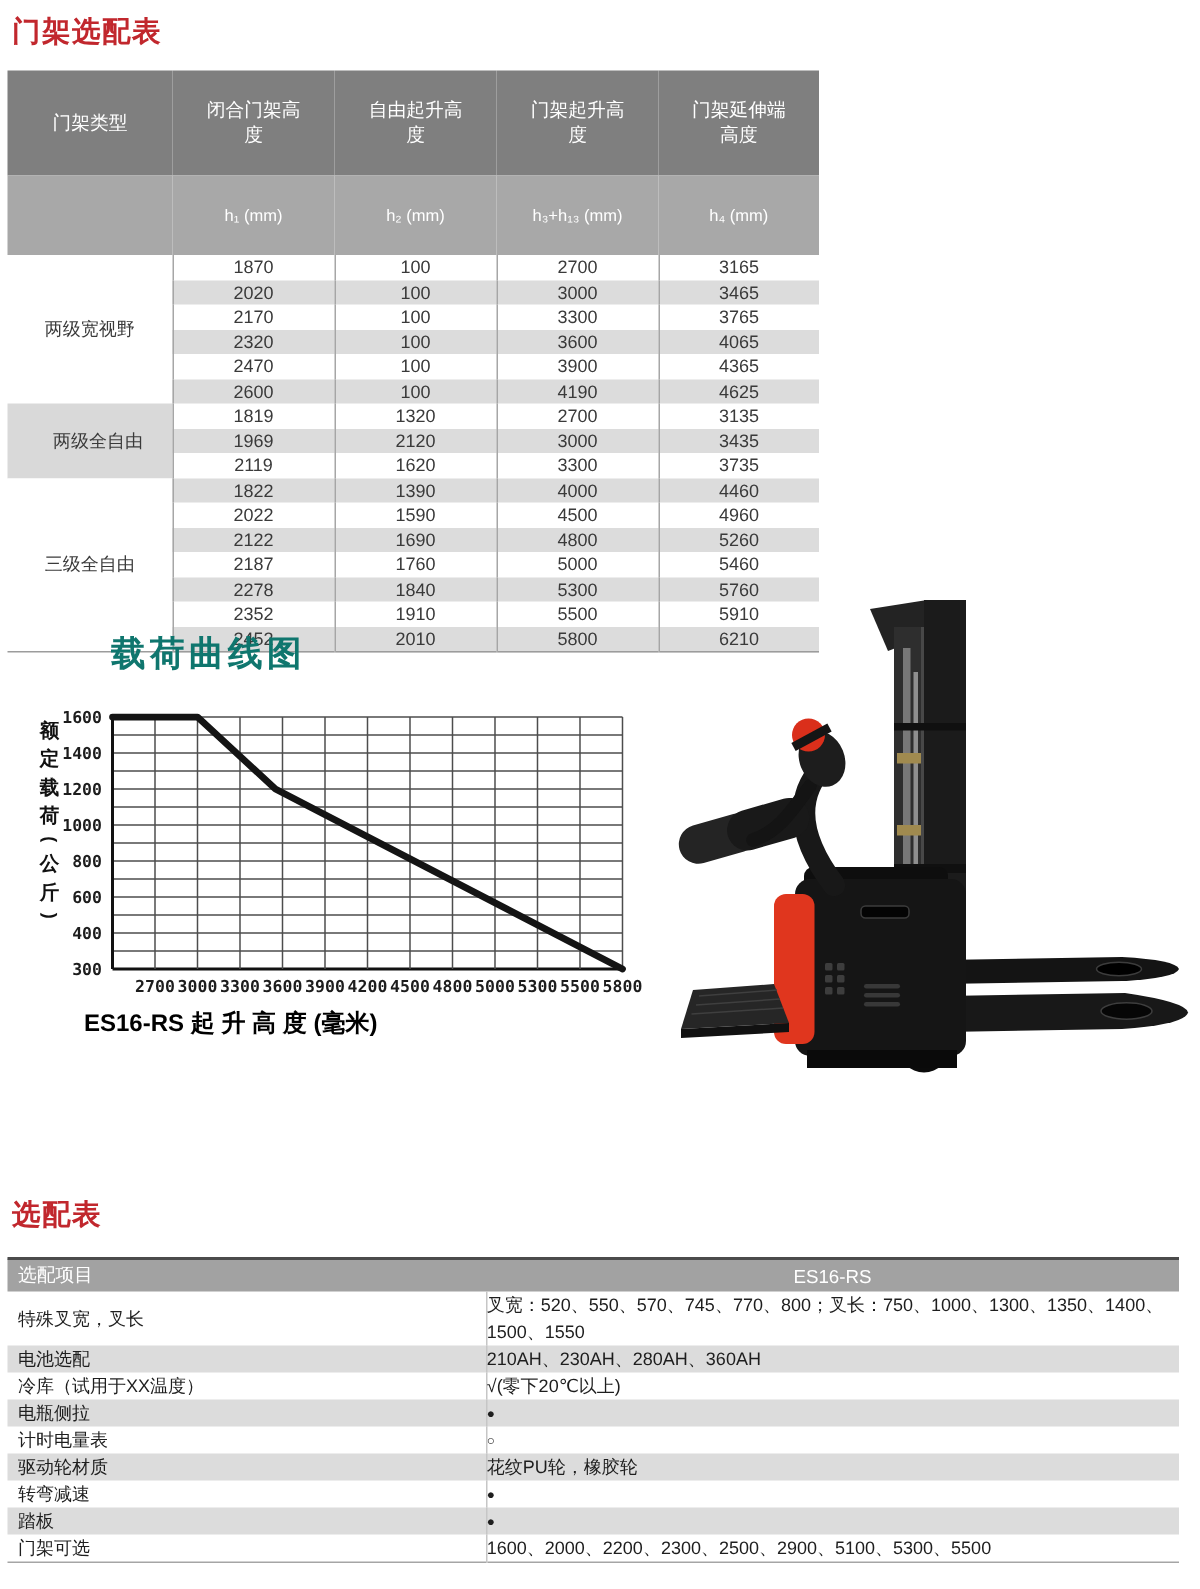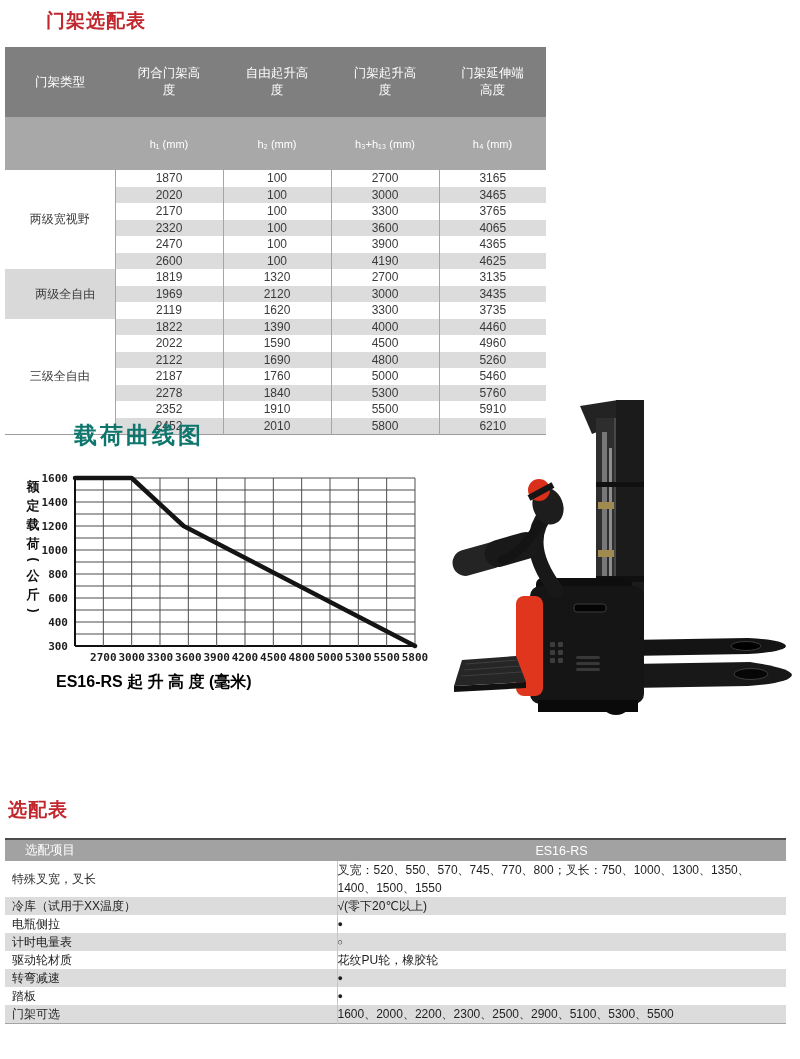--- a/index.html
+++ b/index.html
@@ -24,33 +24,33 @@
   #ylab{position:absolute;left:24px;top:477px;width:18px;display:flex;flex-direction:column;align-items:center;
         font-size:13px;font-weight:bold;color:#111;line-height:19px;}
   #ylab .rot{transform:rotate(90deg);font-size:12px;line-height:13px;}
   #xlab{position:absolute;left:56px;top:672px;font-size:16px;font-weight:bold;color:#000;}
   
   #machine{position:absolute;left:450px;top:390px;}
   
   #opt-table{position:absolute;left:5px;top:838px;width:781px;border-collapse:collapse;table-layout:fixed;
              font-size:12px;color:#1e1e1e;border-top:2px solid #4b4b4b;border-bottom:1px solid #a5a5a5;}
   #opt-table th{background:#a2a2a2;color:#fff;font-weight:normal;height:21px;font-size:12.5px;padding:0;}
-  #opt-table th.ol{text-align:left;padding-left:20px;width:312px;}
+  #opt-table th.ol{text-align:left;padding-left:7px;width:312px;}
   #opt-table td{height:18px;padding:0;line-height:18px;}
   #opt-table td.ol{padding-left:7px;}
   #opt-table td.or{border-left:1px solid #c6c6c6;}
   #opt-table tbody tr:nth-child(even) td{background:#dcdcdc;}
   #opt-table td.sym{font-size:9px;}
 </style>
 </head>
 <body>
 
 <div id="page">
 
-  <div class="sec-title" style="left:8px;top:8px;margin-left:38px;">门架选配表</div>
+  <div class="sec-title" style="left:8px;top:8px;">门架选配表</div>
 
   <table id="mast-table">
     <colgroup>
         <col style="width:110px">
         <col style="width:108px">
         <col style="width:108px">
         <col style="width:108px">
         <col style="width:107px">
       </colgroup>
     <thead>
@@ -297,20 +297,24 @@
         <th class="ol">选配项目</th>
         <th class="or">ES16-RS</th>
       </tr>
     </thead>
     <tbody id="opt-body">
         <tr>
           <td class="ol">特殊叉宽，叉长</td>
           <td class="or">叉宽：520、550、570、745、770、800；叉长：750、1000、1300、1350、1400、1500、1550</td>
         </tr>
         <tr>
+          <td class="ol">电池选配</td>
+          <td class="or">210AH、230AH、280AH、360AH</td>
+        </tr>
+        <tr>
           <td class="ol">冷库（试用于XX温度）</td>
           <td class="or">√(零下20℃以上)</td>
         </tr>
         <tr>
           <td class="ol">电瓶侧拉</td>
           <td class="or sym">●</td>
         </tr>
         <tr>
           <td class="ol">计时电量表</td>
           <td class="or sym">○</td>

